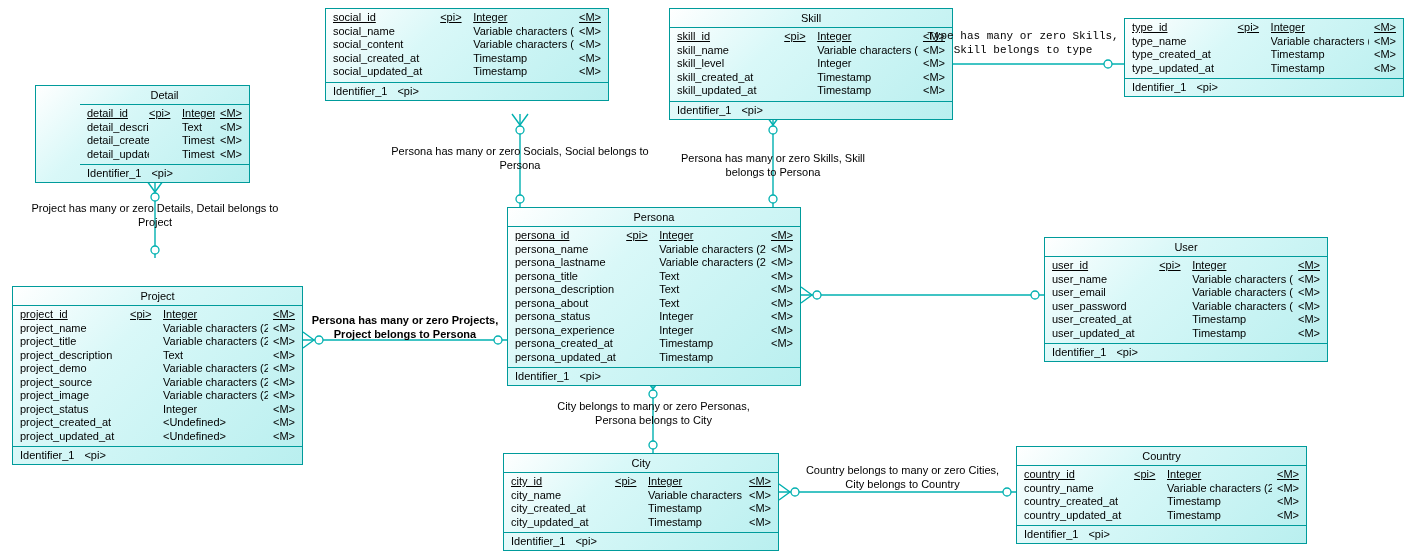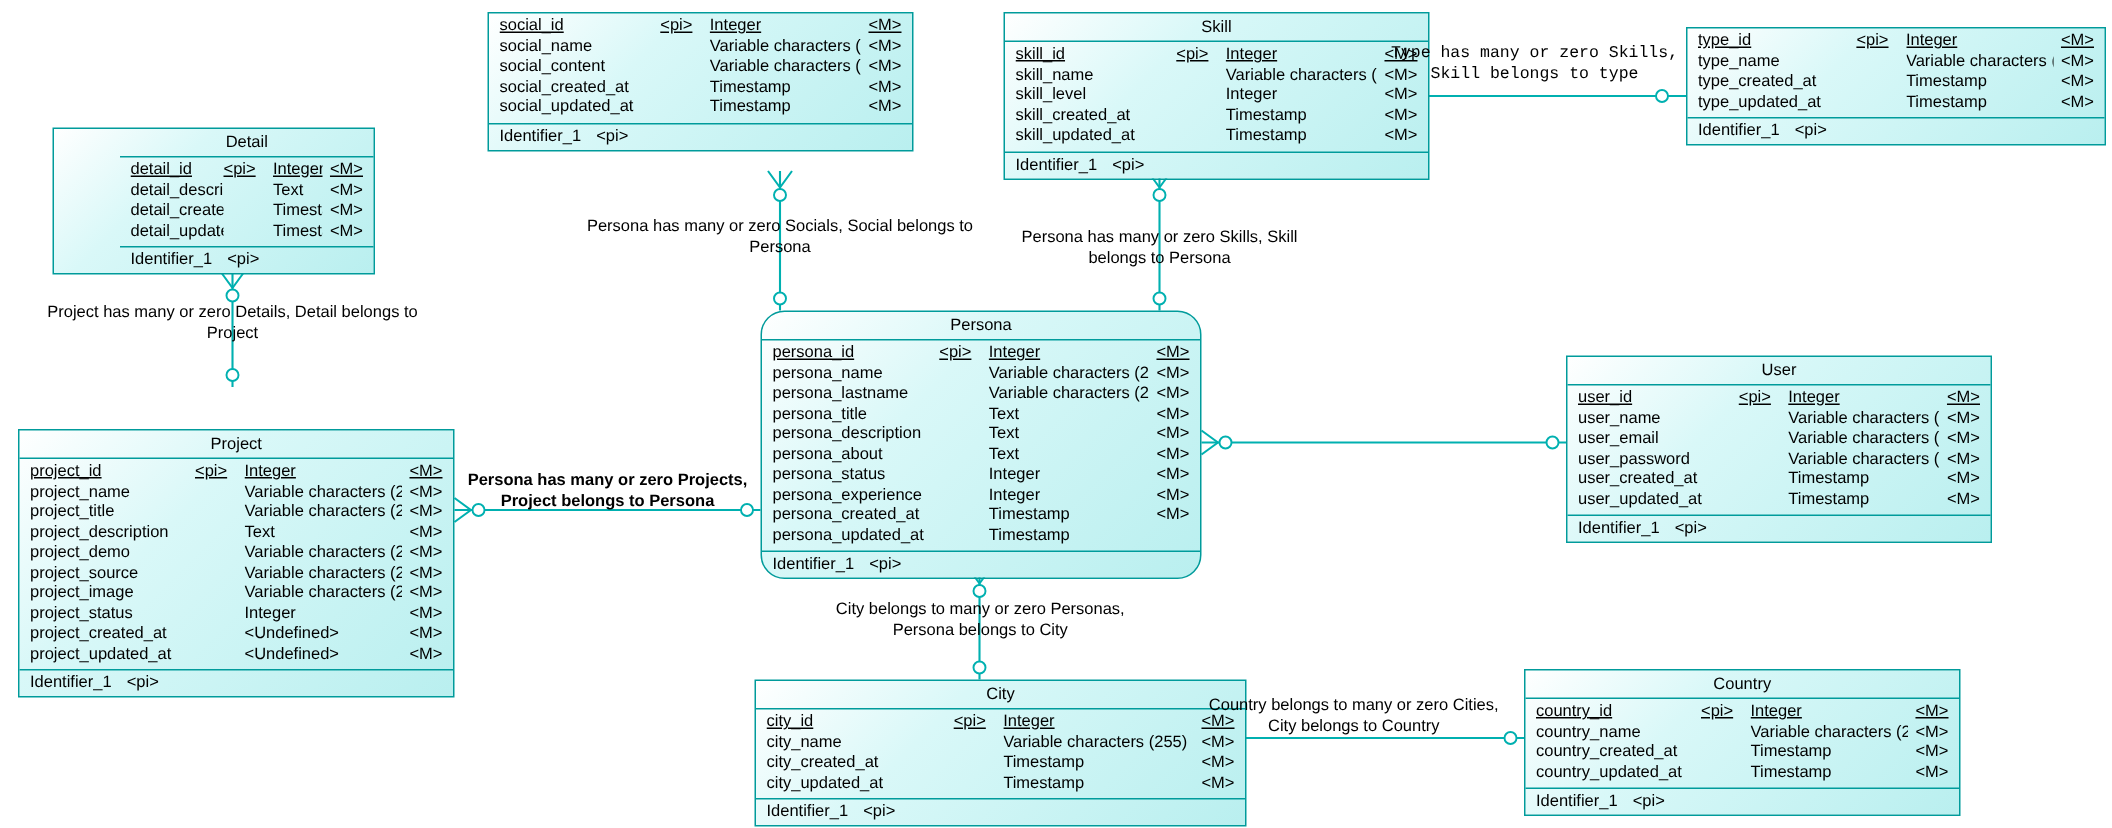--- a/index.html
+++ b/index.html
@@ -280,21 +280,21 @@
         </div>
         <div class="attr">
           <span class="a-name">project_updated_at</span>
           <span class="a-pi"></span>
           <span class="a-type">&lt;Undefined&gt;</span>
           <span class="a-m">&lt;M&gt;</span>
         </div>
       </div>
       <div class="e-foot"><span>Identifier_1</span><span class="id-tag">&lt;pi&gt;</span></div>
     </div>
-  <div class="entity" style="left:507px; top:207px; width:294px;border-radius:16px;">
+  <div class="entity" style="left:507px; top:207px; width:294px;">
       <div class="e-head">Persona</div>
       <div class="e-body">
         <div class="attr pk">
           <span class="a-name">persona_id</span>
           <span class="a-pi">&lt;pi&gt;</span>
           <span class="a-type">Integer</span>
           <span class="a-m">&lt;M&gt;</span>
         </div>
         <div class="attr">
           <span class="a-name">persona_name</span>
@@ -388,21 +388,21 @@
         </div>
         <div class="attr">
           <span class="a-name">user_updated_at</span>
           <span class="a-pi"></span>
           <span class="a-type">Timestamp</span>
           <span class="a-m">&lt;M&gt;</span>
         </div>
       </div>
       <div class="e-foot"><span>Identifier_1</span><span class="id-tag">&lt;pi&gt;</span></div>
     </div>
-  <div class="entity" style="left:503px; top:453px; width:328px;">
+  <div class="entity" style="left:503px; top:453px; width:276px;">
       <div class="e-head">City</div>
       <div class="e-body">
         <div class="attr pk">
           <span class="a-name">city_id</span>
           <span class="a-pi">&lt;pi&gt;</span>
           <span class="a-type">Integer</span>
           <span class="a-m">&lt;M&gt;</span>
         </div>
         <div class="attr">
           <span class="a-name">city_name</span>

